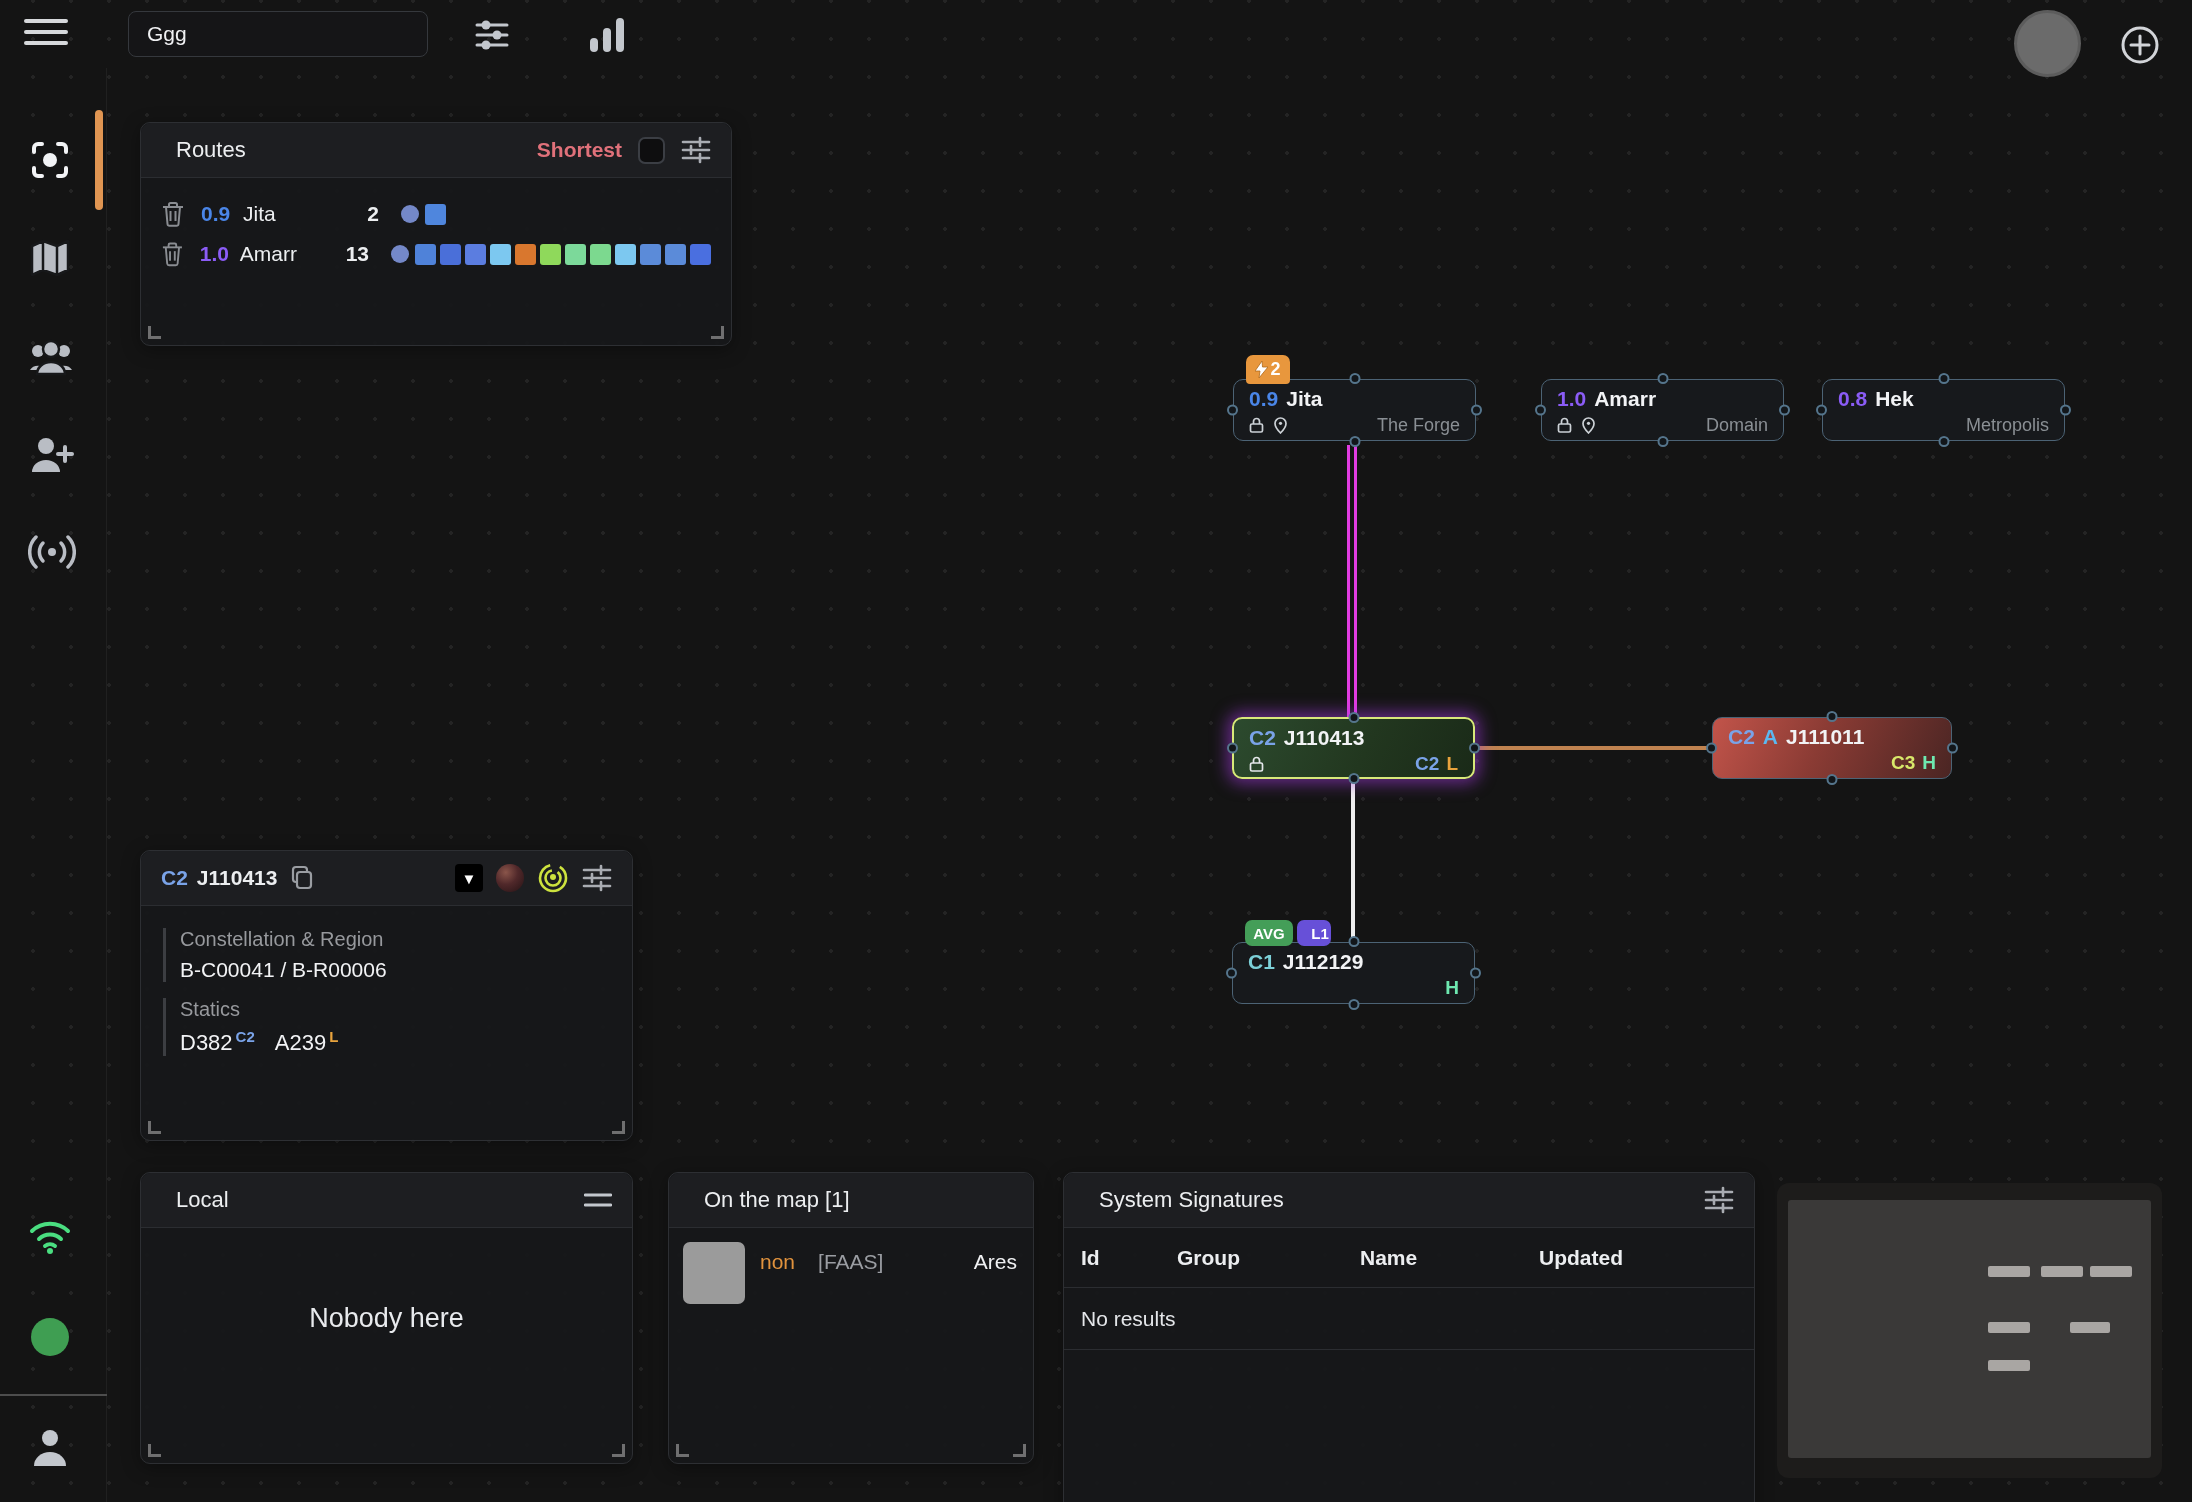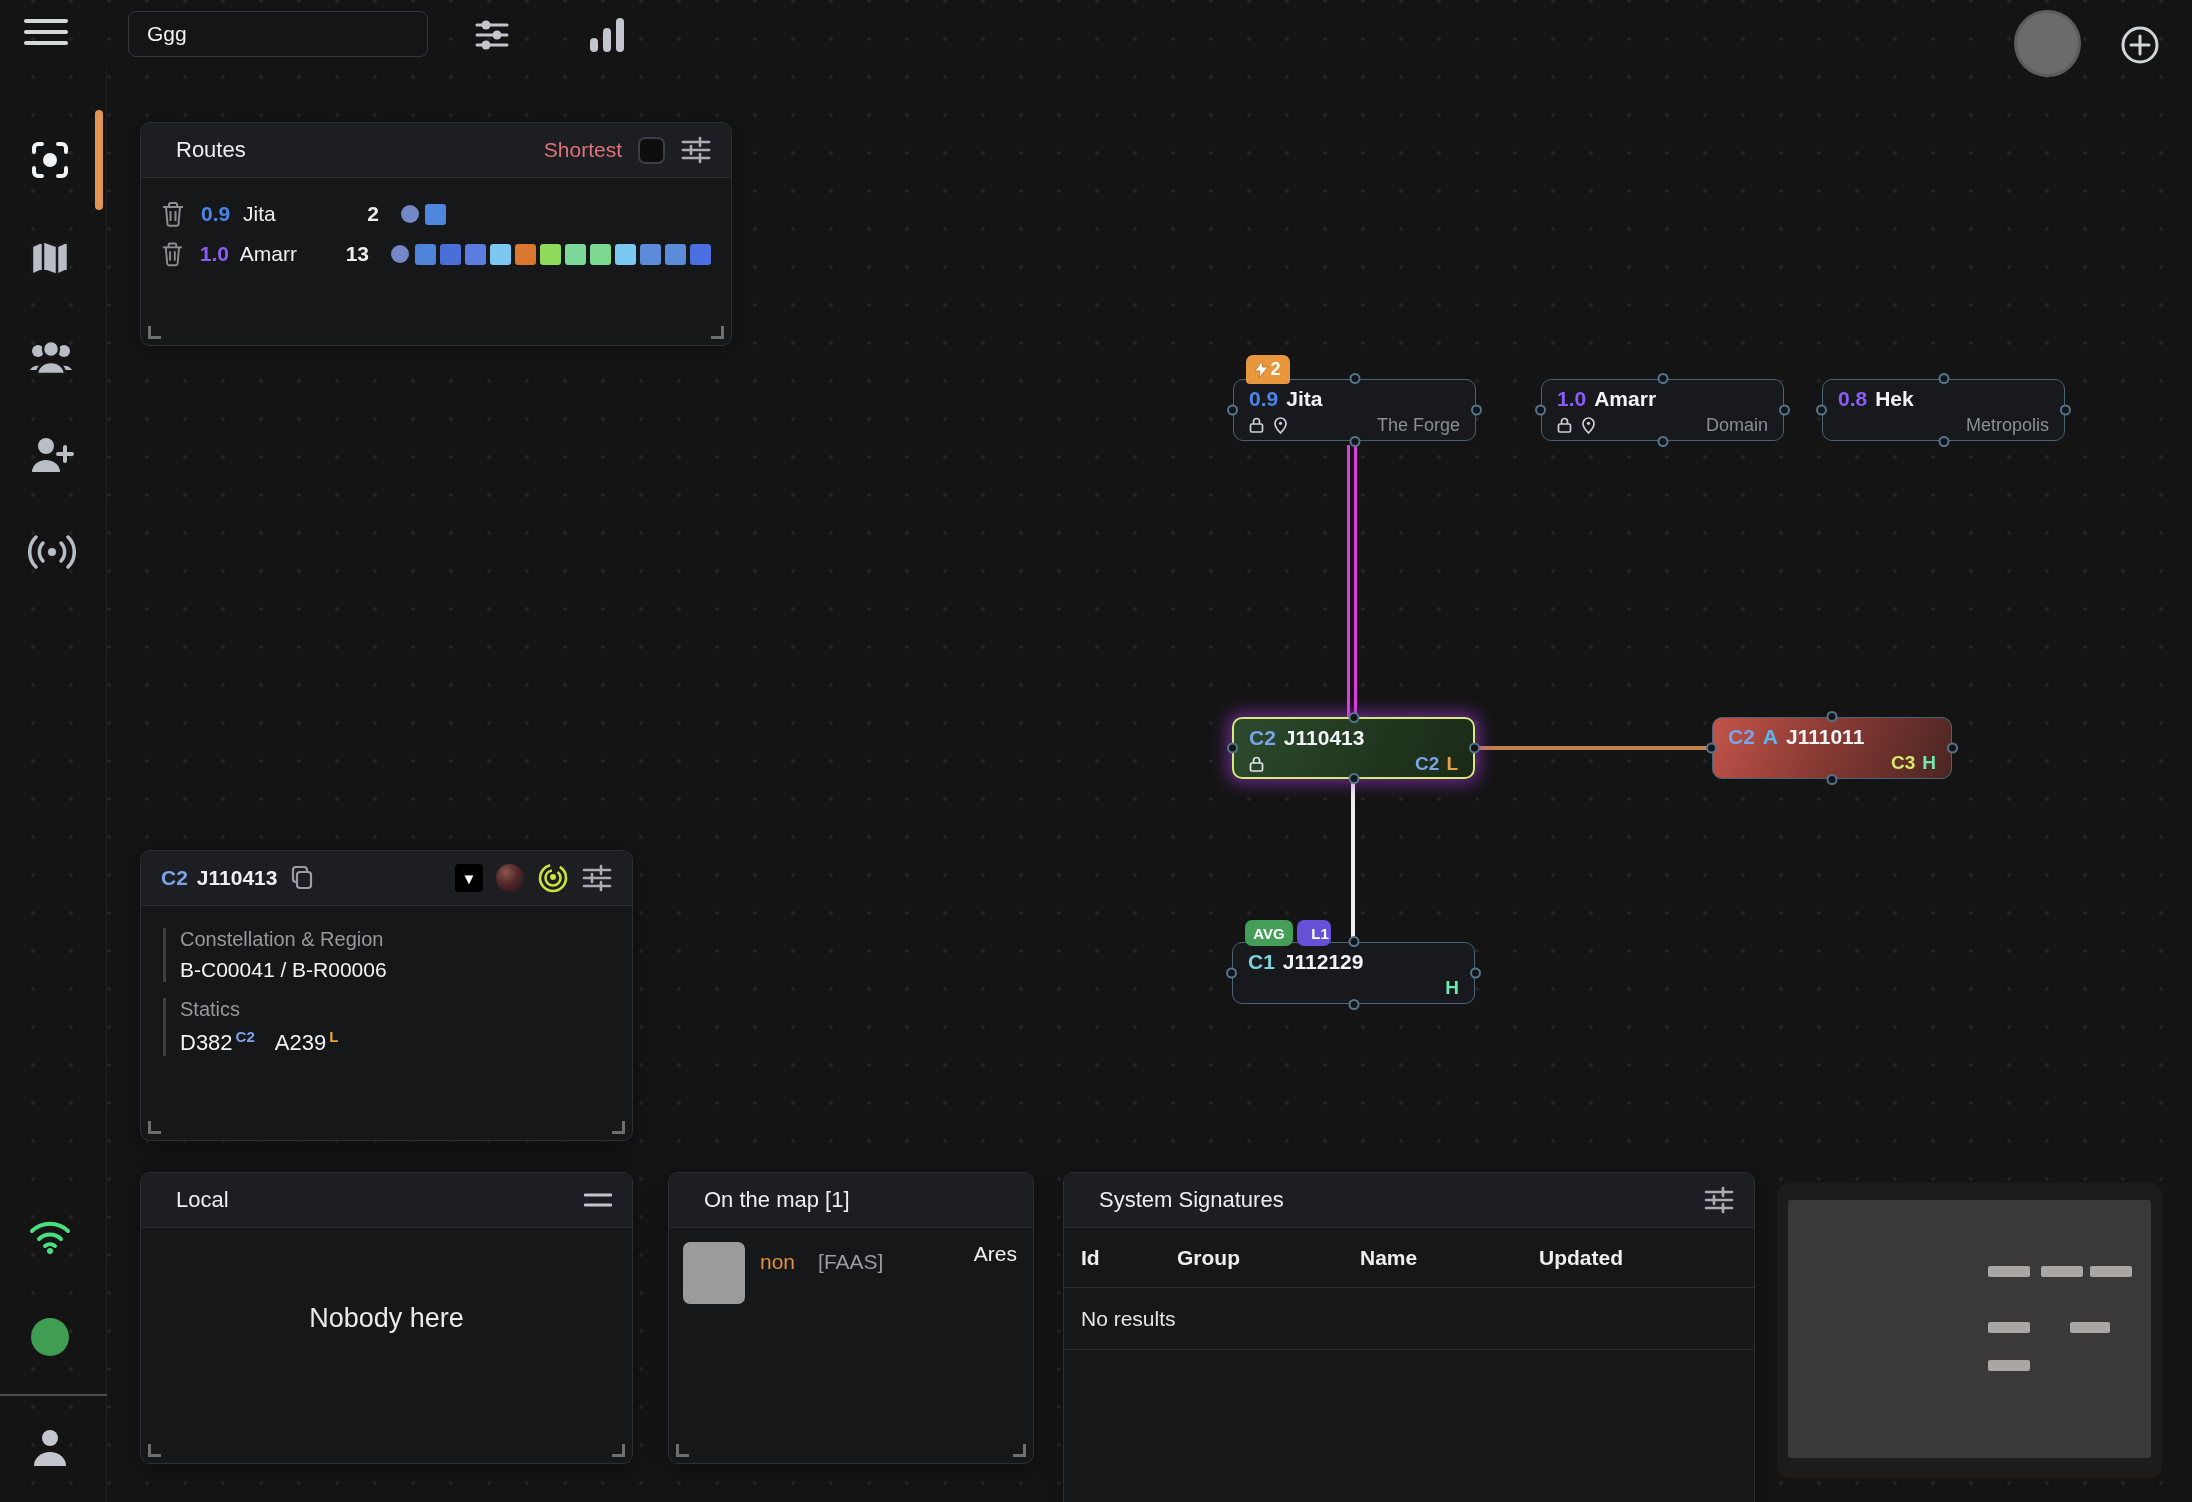--- a/index.html
+++ b/index.html
@@ -36,21 +36,21 @@
   .panel{
     position:absolute; background:rgba(23,24,26,0.93); border:1px solid #2d2f33;
     border-radius:10px; z-index:40; box-shadow:0 4px 18px rgba(0,0,0,0.35);
   }
   .panel-header{
     height:55px; display:flex; align-items:center; padding:0 20px;
     background:rgba(31,32,35,0.85); border-bottom:1px solid #2b2d31;
     border-radius:10px 10px 0 0; font-size:22px; color:#eceef0;
   }
   .ph-title{ font-weight:400;margin-left:15px; }
-  .ph-right{ margin-left:auto; display:flex; align-items:center; gap:16px; }
+  .ph-right{ margin-left:auto; display:flex; align-items:center; gap:16px;font-weight:bold; }
   .resize-corner{ position:absolute; bottom:6px; width:13px; height:13px; opacity:.75; cursor:nwse-resize; }
   .resize-corner.rc-left{ left:7px; border-left:3px solid #8d8d8d; border-bottom:3px solid #8d8d8d; }
   .resize-corner.rc-right{ right:7px; border-right:3px solid #8d8d8d; border-bottom:3px solid #8d8d8d; }
   
   #routes-panel{ left:140px; top:122px; width:592px; height:224px; }
   .shortest-label{ color:#e0717a; font-size:21px; }
   .checkbox{ width:27px; height:27px; border:2px solid #3b3e44; border-radius:7px; background:#0e0e0f; cursor:pointer; }
   .route-rows{ padding:16px 20px 0 20px; }
   .route-row{ display:flex; align-items:center; height:40px; }
   .route-row .sec{ width:42px; font-size:21px; font-weight:bold; }
@@ -113,21 +113,21 @@
   .static-item sup{ font-size:15px; font-weight:bold; margin-left:3px; }
   
   #local-panel{ left:140px; top:1172px; width:493px; height:292px; }
   .local-empty{ position:absolute; left:0; right:0; top:130px; text-align:center; font-size:27px; color:#e8eaed; }
   
   #onmap-panel{ left:668px; top:1172px; width:366px; height:292px; }
   .pilot-row{ display:flex; align-items:flex-start; padding:14px 16px 0 14px; gap:15px; cursor:pointer; }
   .pilot-avatar{ width:62px; height:62px; border-radius:7px; background:#9b9b9b; }
   .pilot-name{ color:#e0923d; font-size:21px; margin-top:8px; }
   .pilot-ticker{ color:#9a9da2; font-size:21px; margin-top:8px; margin-left:8px; }
-  .pilot-ship{ margin-left:auto; color:#f0f1f3; font-size:21px; }
+  .pilot-ship{ margin-left:auto; color:#f0f1f3; font-size:21px; margin-top:8px; }
   
   #sig-panel{ left:1063px; top:1172px; width:692px; height:361px; }
   .sig-cols{ display:grid; grid-template-columns:96px 183px 179px auto; padding:0 0 0 17px;
     height:60px; align-items:center; font-size:21px; font-weight:bold; color:#eceef0;
     border-bottom:1px solid #2b2d31; }
   .sig-empty{ height:62px; display:flex; align-items:center; padding-left:17px;
     font-size:21px; color:#e4e6e9; border-bottom:1px solid #2b2d31; }
   
   #minimap{ left:1777px; top:1183px; width:385px; height:295px; background:#1d1c1b;
     border-radius:12px; z-index:40; position:absolute; cursor:pointer; }

